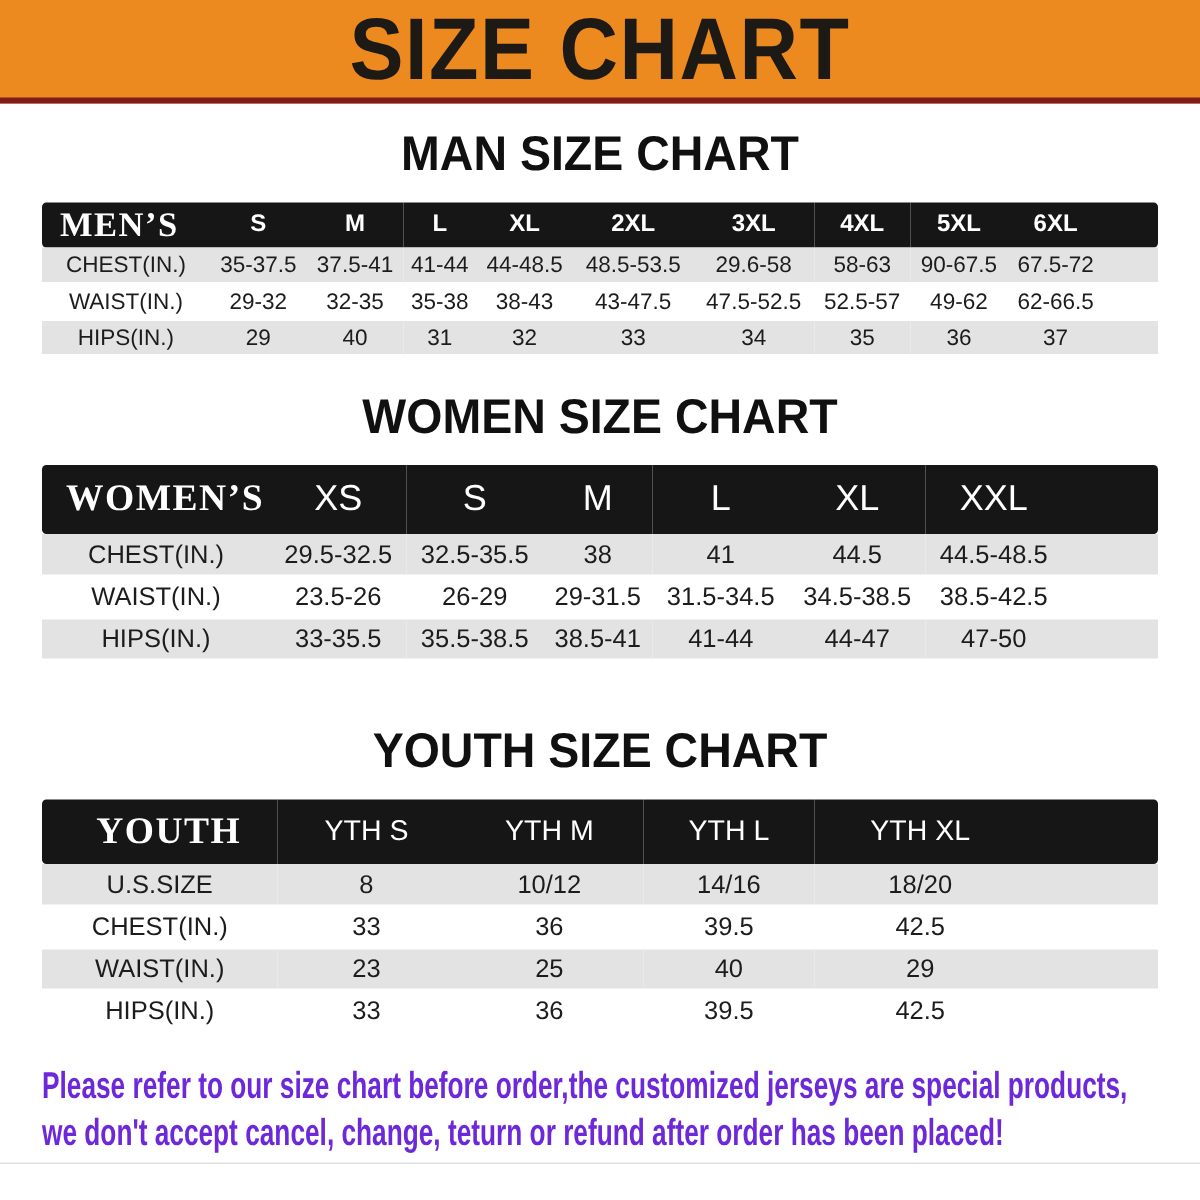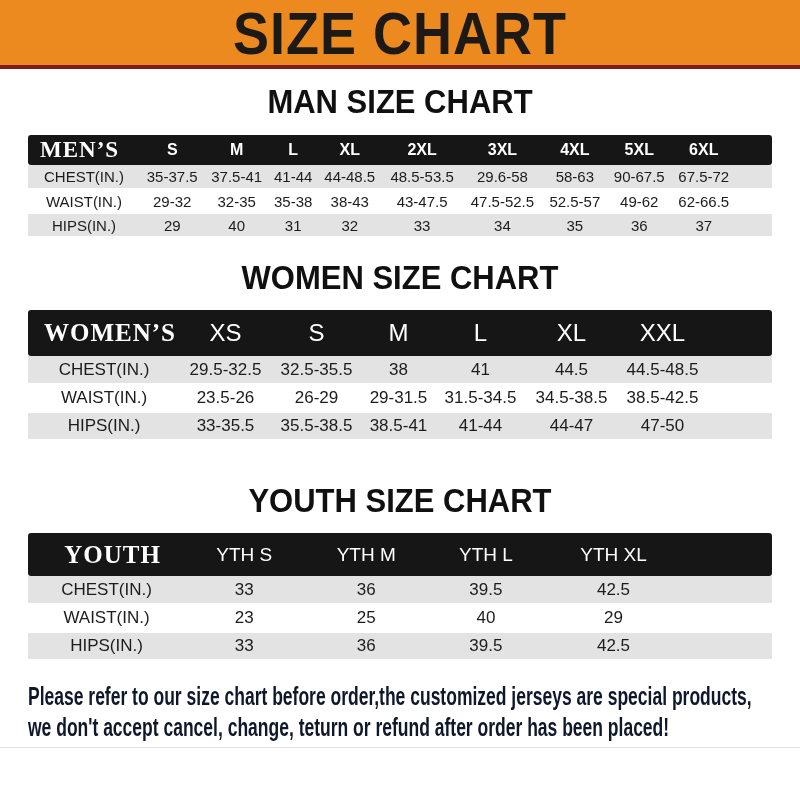--- a/index.html
+++ b/index.html
@@ -54,21 +54,21 @@
   .tbl-women thead th.lbl { font-size: 25px; width: 152px; text-align: center; }
   .tbl-women tbody td { height: 28px; font-size: 17px; }
   .tbl-women .filler  { width: 64px; }
 
   .tbl-youth thead th { height: 43px; font-size: 19px; text-align: center; }
   .tbl-youth thead th.lbl { font-size: 25px; width: 157px; text-align: center; }
   .tbl-youth tbody td { height: 28px; font-size: 17px; }
   .tbl-youth .filler  { width: 88px; }
 
   
-  .footer { margin: 20px 0 0 28px; color: #0f172a; }
+  .footer { margin: 20px 0 0 28px; color: #6d28d9; }
   .footer-line {
     font-size: 25px; line-height: 31px; font-weight: 600; white-space: nowrap;
     transform: scaleX(0.70); transform-origin: left top; width: 1060px;
   }
   .bottom-line { margin-top: 4px; border-bottom: 1px solid #e0e0e0; width: 800px; }
 </style>
 </head>
 <body>
 
 <div class="banner">
@@ -190,20 +190,28 @@
       <th class="lbl">YOUTH</th>
       <th>YTH S</th>
       <th>YTH M</th>
       <th>YTH L</th>
       <th>YTH XL</th>
       <th class="filler"></th>
     </tr>
   </thead>
   <tbody>
     <tr>
+      <td class="rowlbl">U.S.SIZE</td>
+      <td>8</td>
+      <td>10/12</td>
+      <td>14/16</td>
+      <td>18/20</td>
+      <td class="filler"></td>
+    </tr>
+    <tr>
       <td class="rowlbl">CHEST(IN.)</td>
       <td>33</td>
       <td>36</td>
       <td>39.5</td>
       <td>42.5</td>
       <td class="filler"></td>
     </tr>
     <tr>
       <td class="rowlbl">WAIST(IN.)</td>
       <td>23</td>

